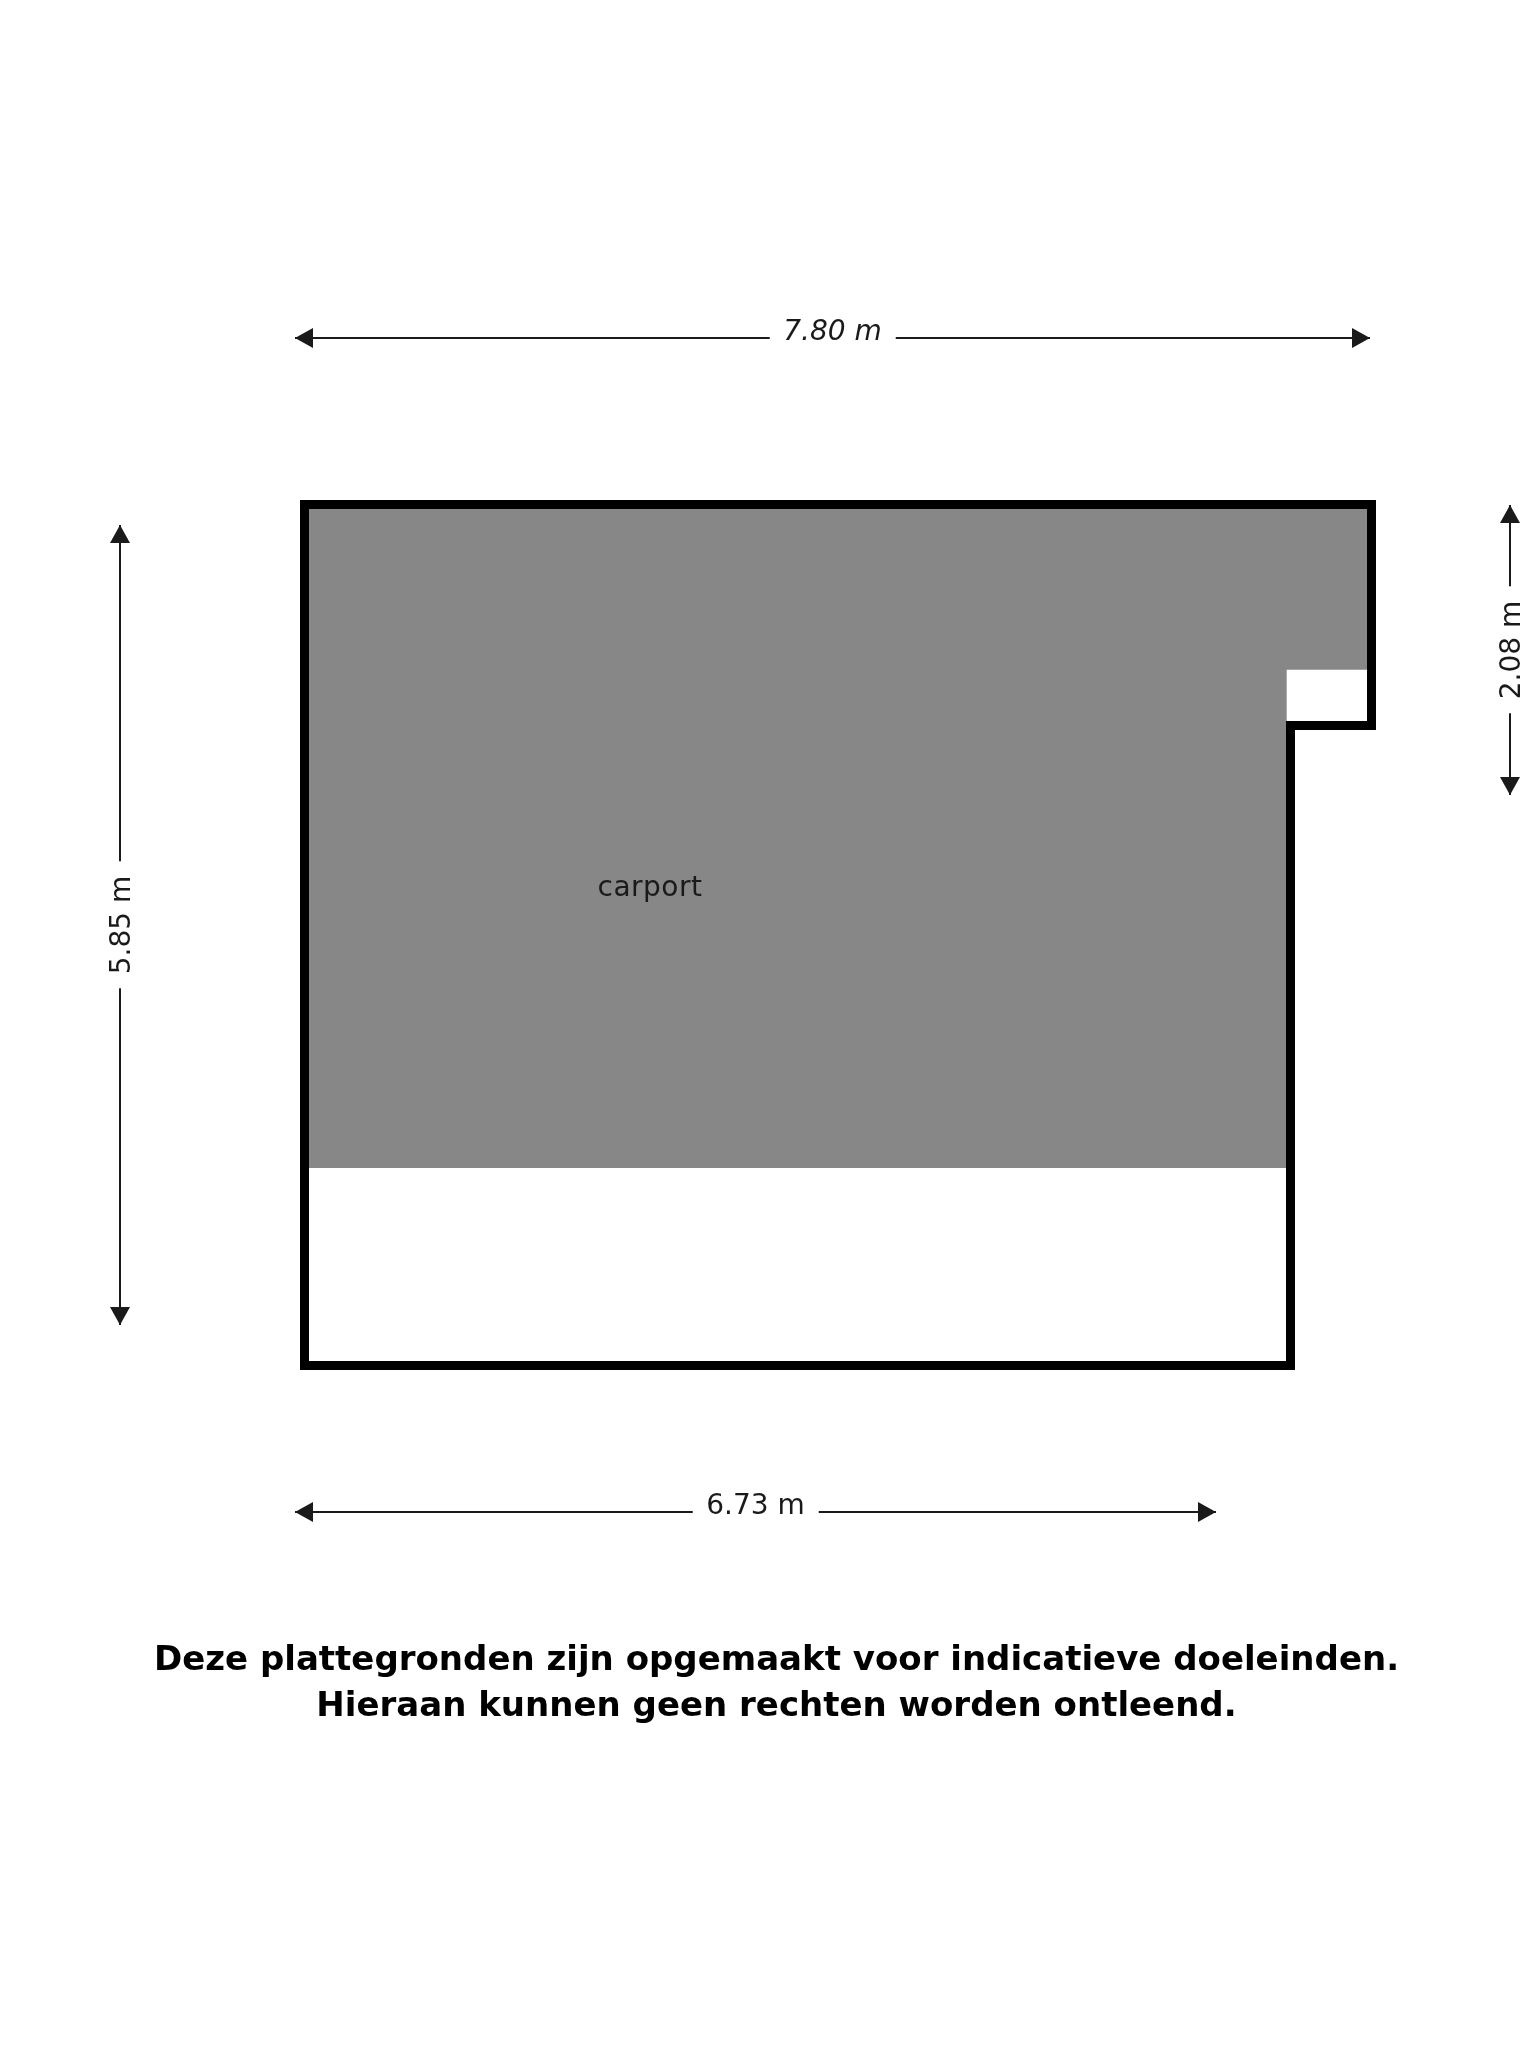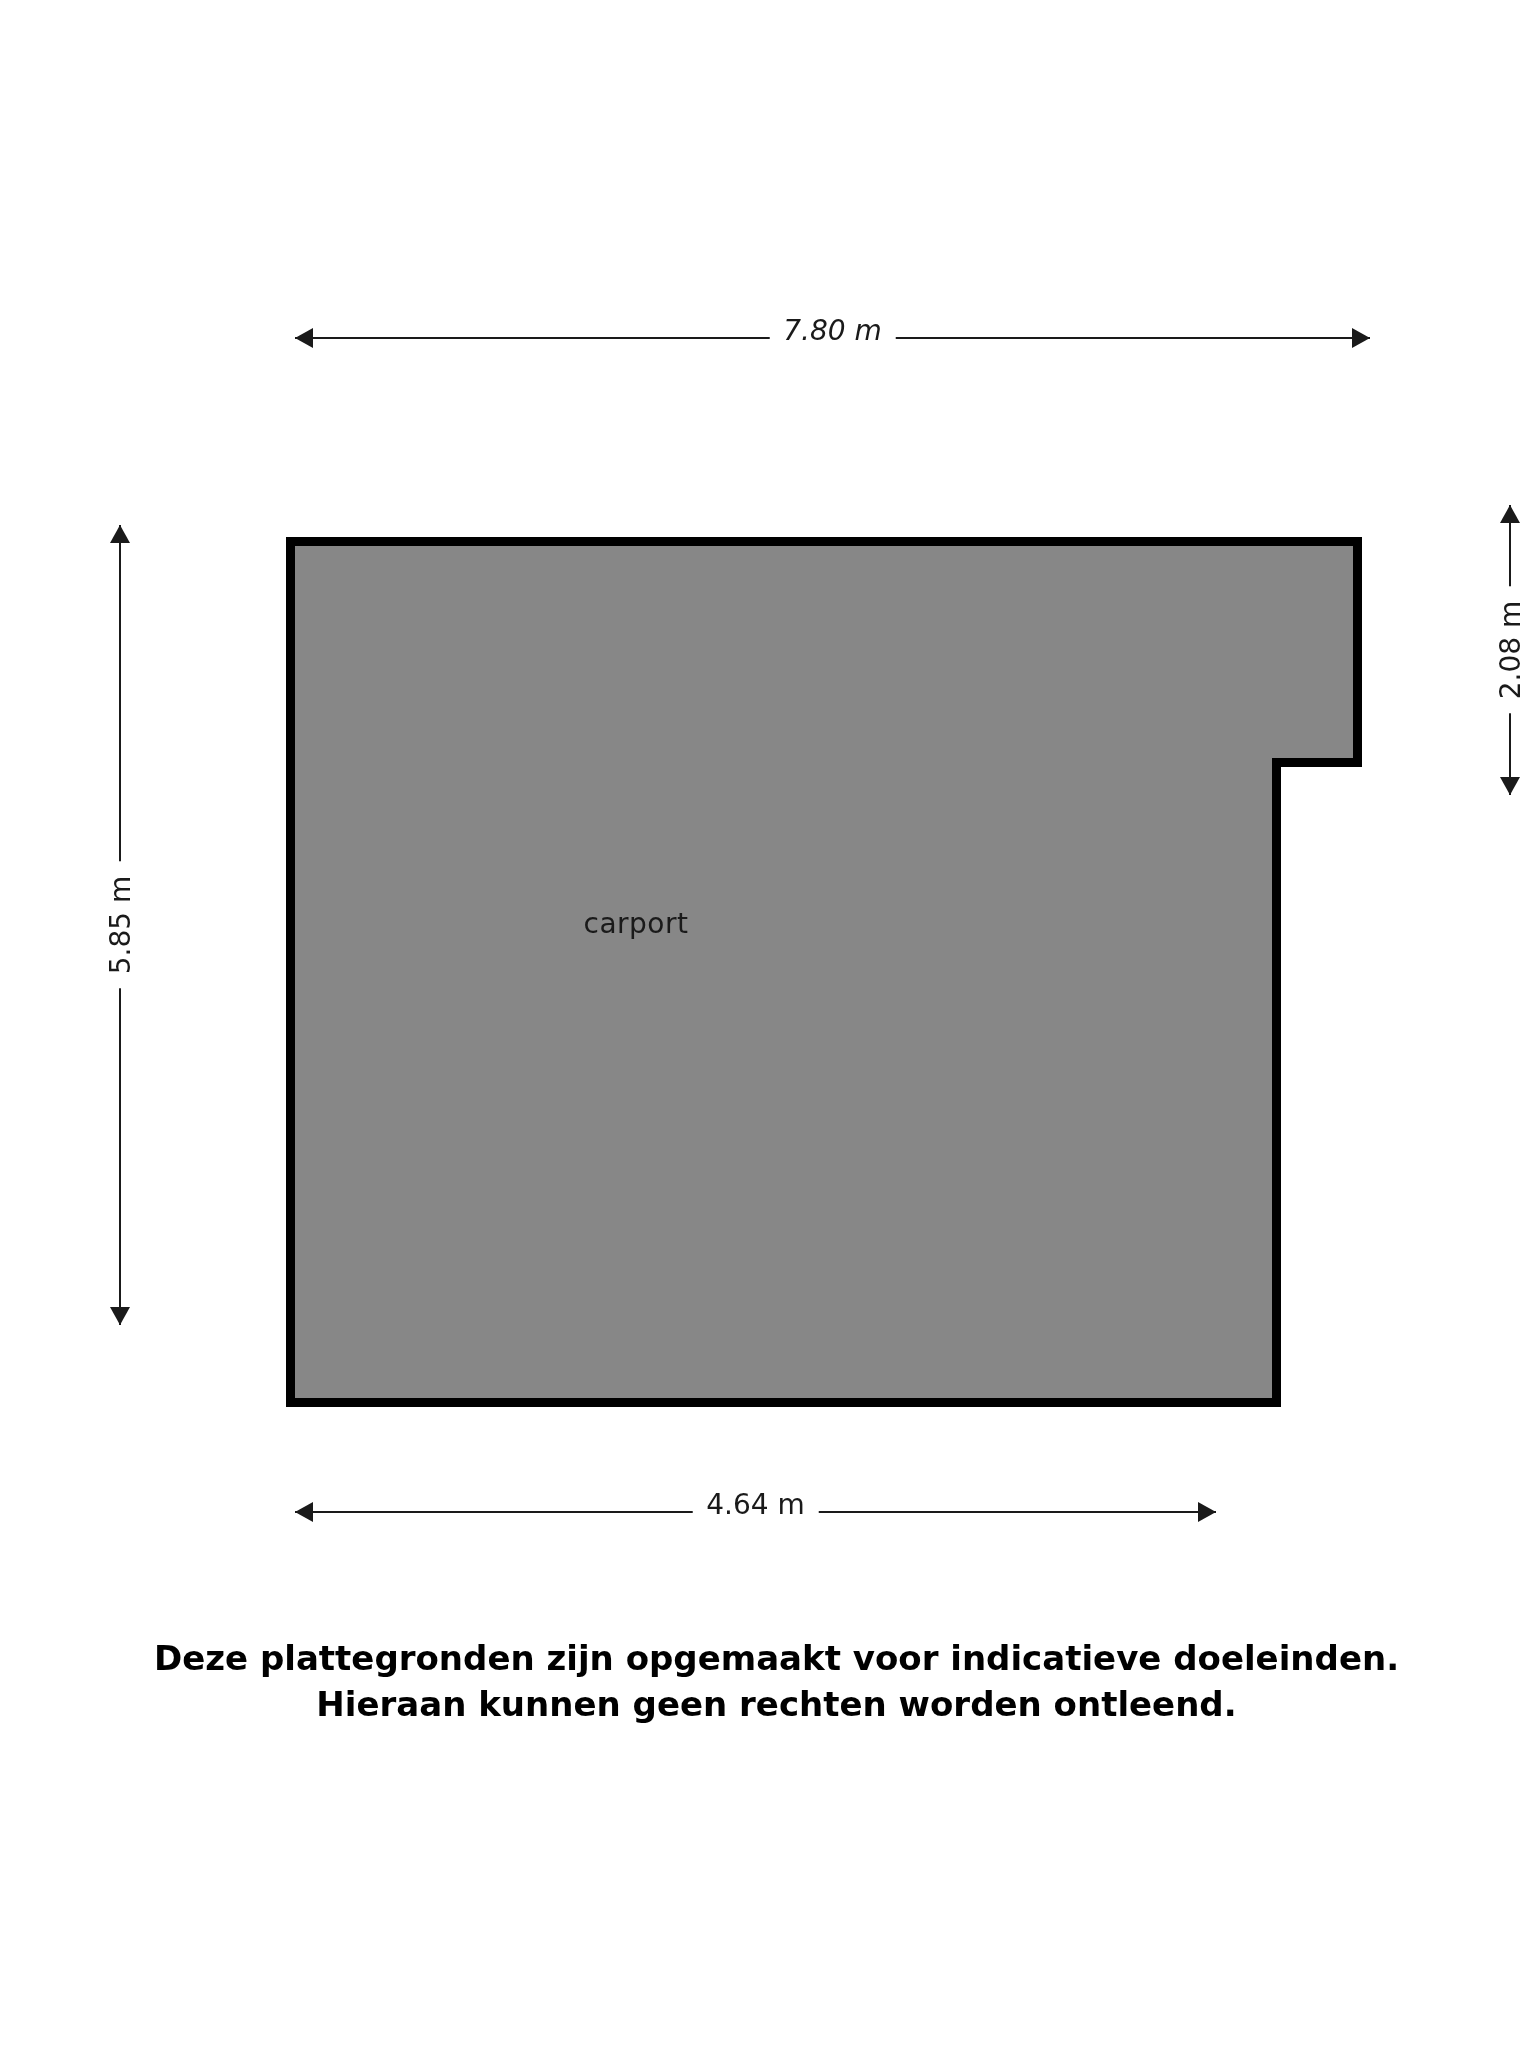--- a/index.html
+++ b/index.html
@@ -19,25 +19,24 @@
     position: absolute;
     left: 0;
     top: 0;
     width: 1536px;
     height: 2048px;
   }
 
   
   .room-shape {
     position: absolute;
-    left: 286px;
+    left: 300px;
     top: 500px;
     width: 1076px;
-    height: 870px;
-    margin-top: 37px;
+    height: 668px;
   }
   .room-fill {
     position: absolute;
     left: 0;
     top: 0;
     width: 100%;
     height: 100%;
     background: #878787;
     clip-path: polygon(0% 0%, 100% 0%, 100% 25.4%, 91.7% 25.4%, 91.7% 100%, 0% 100%);
   }
@@ -210,21 +209,21 @@
     <div class="wall wall-notch-h"></div>
     <div class="wall wall-notch-v"></div>
     <div class="wall wall-bottom"></div>
     <div class="room-label">carport</div>
   </div>
 
   <div class="dim dim-h" id="dim-bottom">
     <div class="line"></div>
     <div class="arrow-left"></div>
     <div class="arrow-right"></div>
-    <div class="dim-text">4.64 m</div>
+    <div class="dim-text">6.73 m</div>
   </div>
 
   <div class="disclaimer">
     <div>Deze plattegronden zijn opgemaakt voor indicatieve doeleinden.</div>
     <div>Hieraan kunnen geen rechten worden ontleend.</div>
   </div>
 
 </div>
 
 </body></html>

